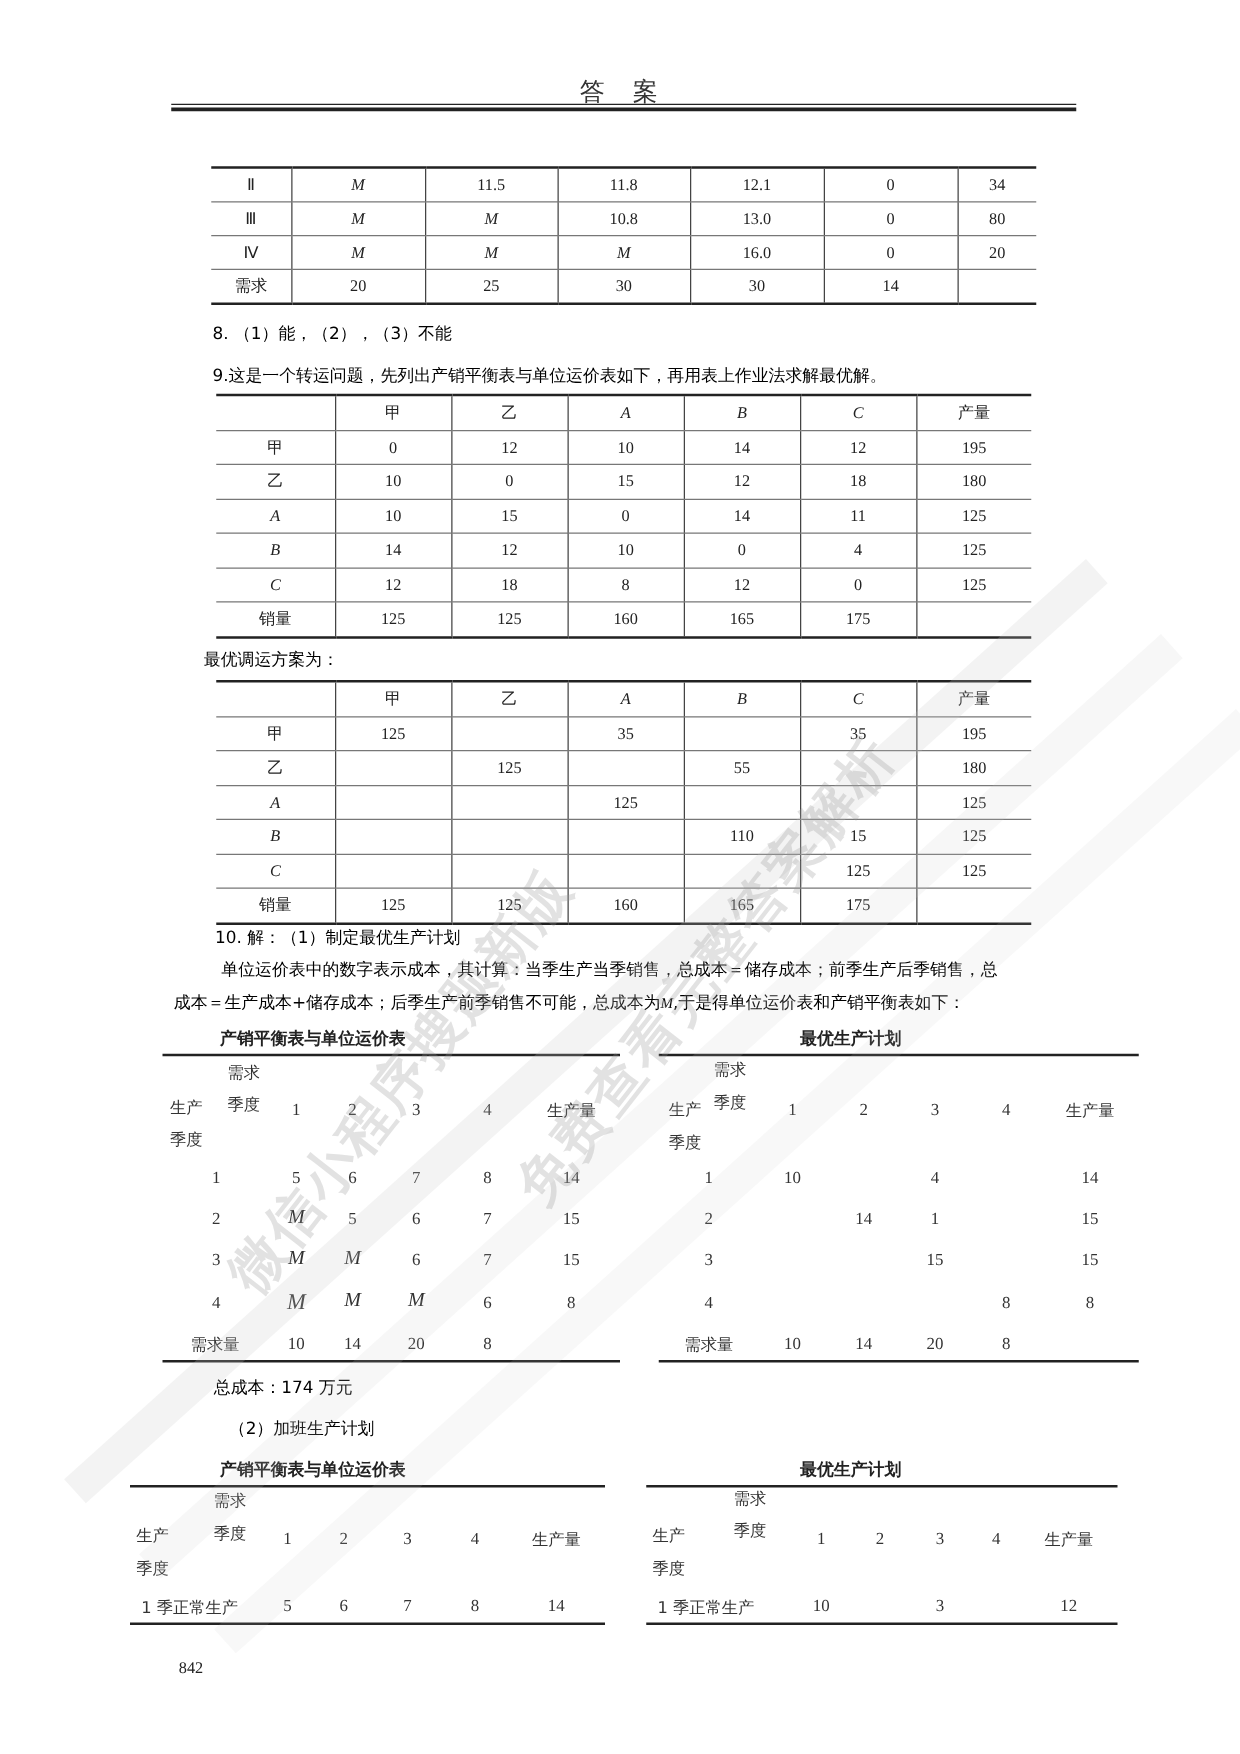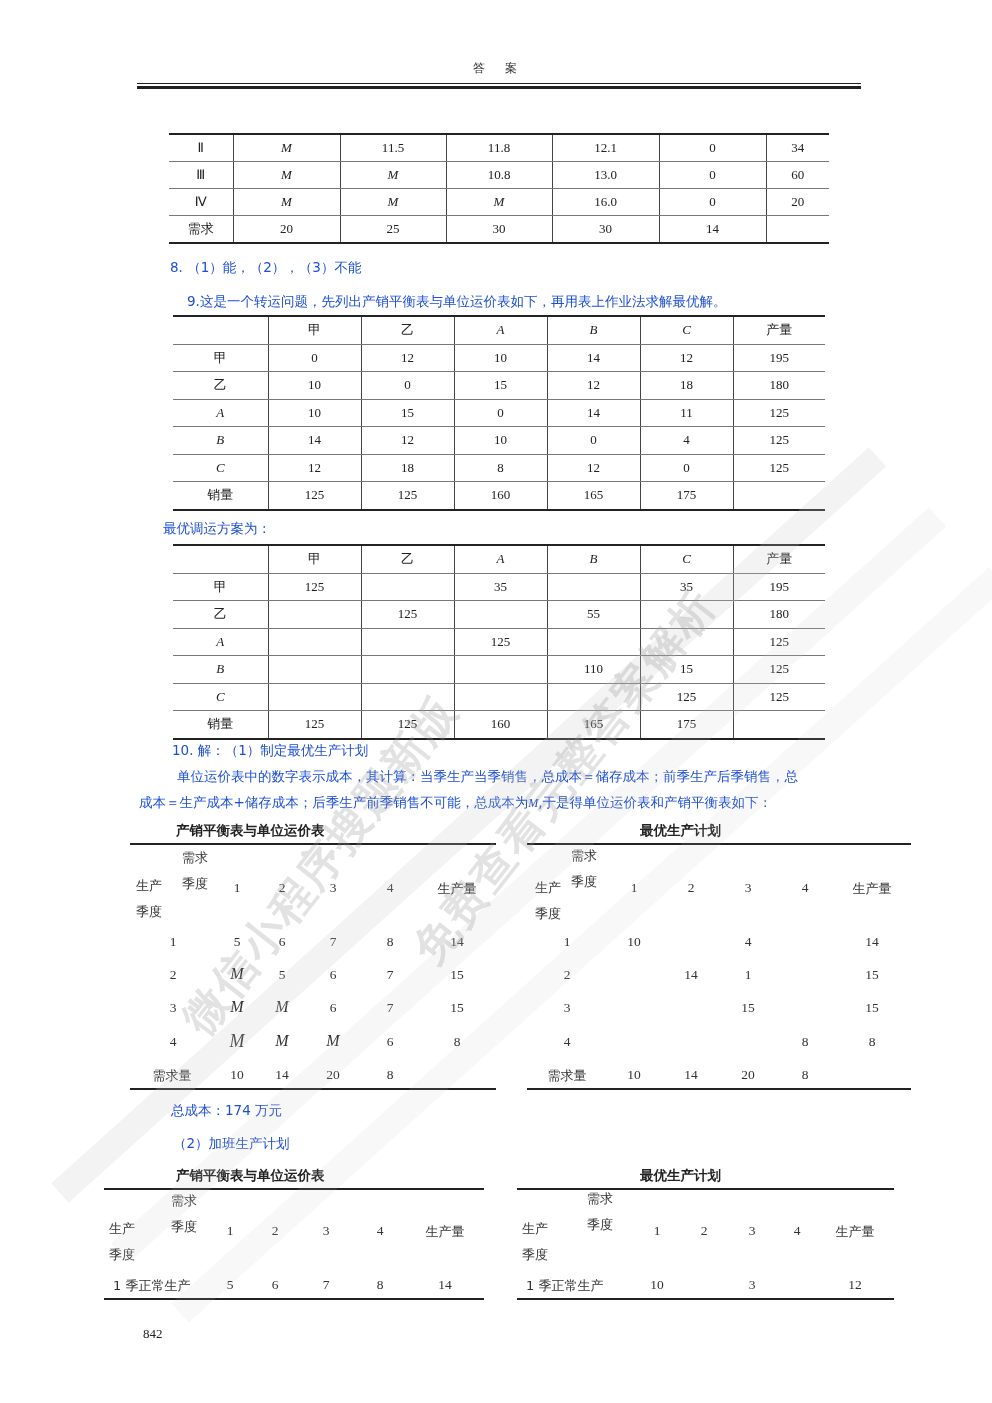--- a/index.html
+++ b/index.html
@@ -3,21 +3,21 @@
 <meta charset="utf-8">
 <style>
   html, body { margin: 0; padding: 0; background: #ffffff; }
   body {
     width: 992px; height: 1403px; position: relative; overflow: hidden;
     font-family: "DejaVu Serif", "Liberation Serif", serif;
     color: #222;
   }
   .page-header {
     position: absolute; left: 137px; top: 60px; width: 724px; text-align: center;
-    font-size: 12px; letter-spacing: 8px; color: #333;
+    font-size: 20px; letter-spacing: 8px; color: #333;
   }
   .header-rule-thin { position: absolute; left: 137px; top: 83px; width: 724px; height: 1px; background: #222; }
   .header-rule-thick { position: absolute; left: 137px; top: 86px; width: 724px; height: 3px; background: #222; }
 
   table { border-collapse: collapse; }
   .grid-table td {
     text-align: center; font-size: 13px; height: 26px; padding: 0;
     border-left: 1px solid #444; border-right: 1px solid #444;
     border-bottom: 1px solid #777;
     font-family: "Liberation Serif", serif;
@@ -29,21 +29,21 @@
   .it { font-style: italic; }
   .cjk { font-family: "DejaVu Sans", sans-serif; font-size: 13px; }
 
   #t1 { position: absolute; left: 169px; top: 133px; width: 660px; }
   #t2 { position: absolute; left: 173px; top: 315px; width: 652px; }
   #t3 { position: absolute; left: 173px; top: 544px; width: 652px; }
   #t1 td { height: 26px; }
   #t2 td, #t3 td { height: 26.5px; }
 
   .para {
-    position: absolute; font-size: 13.5px; line-height: 20px; color: #1d4ed8;
+    position: absolute; font-size: 13.5px; line-height: 20px; color: #000000;
     font-family: "DejaVu Sans", sans-serif;
   }
 
   .plain-title {
     position: absolute; font-size: 13.5px; font-family: "DejaVu Sans", sans-serif; font-weight: bold; color: #222;
   }
   .plain-table { position: absolute; }
   .plain-table .rule-top { position: absolute; left: 0; top: 0; height: 2px; background: #222; }
   .plain-table .rule-bot { position: absolute; left: 0; height: 2px; background: #222; }
   .plain-table .cell {
@@ -96,21 +96,21 @@
     <td>0</td>
     <td>34</td>
   </tr>
   <tr>
     <td>Ⅲ</td>
     <td class="it">M</td>
     <td class="it">M</td>
     <td>10.8</td>
     <td>13.0</td>
     <td>0</td>
-    <td>60</td>
+    <td>80</td>
   </tr>
   <tr>
     <td>Ⅳ</td>
     <td class="it">M</td>
     <td class="it">M</td>
     <td class="it">M</td>
     <td>16.0</td>
     <td>0</td>
     <td>20</td>
   </tr>
@@ -121,21 +121,21 @@
     <td>30</td>
     <td>30</td>
     <td>14</td>
     <td></td>
   </tr>
 </tbody>
   </table>
 
 <div class="para" style="left:170px; top:257px;">8. （1）能，（2），（3）不能</div>
 
-<div class="para" style="left:187px; top:291px;">9.这是一个转运问题，先列出产销平衡表与单位运价表如下，再用表上作业法求解最优解。</div>
+<div class="para" style="left:170px; top:291px;">9.这是一个转运问题，先列出产销平衡表与单位运价表如下，再用表上作业法求解最优解。</div>
 
 <table id="t2" class="grid-table">
   <colgroup>
       <col style="width:95px">
       <col style="width:93px">
       <col style="width:93px">
       <col style="width:93px">
       <col style="width:93px">
       <col style="width:93px">
       <col style="width:92px">
@@ -382,21 +382,21 @@
 
   <div class="cell cjk" style="left:40px; top:224px;">需求量</div>
   <div class="cell" style="left:107px; top:224px;">10</div>
   <div class="cell" style="left:164px; top:224px;">14</div>
   <div class="cell" style="left:221px; top:224px;">20</div>
   <div class="cell" style="left:278px; top:224px;">8</div>
   <div class="rule-bot" style="top:245px; width:384px;"></div>
 </div>
 
 <div class="para" style="left:171px; top:1100px;">总成本：174 万元</div>
-<div class="para" style="left:173px; top:1133px;">（2）加班生产计划</div>
+<div class="para" style="left:183px; top:1133px;">（2）加班生产计划</div>
 
 <div class="plain-title" style="left:176px; top:1167px;">产销平衡表与单位运价表</div>
 <div class="plain-table" style="left:104px; top:1188px; width:380px; height:114px;">
   <div class="rule-top" style="width:380px;"></div>
   <div class="cell cjk left" style="left:67px; top:4px;">需求</div>
   <div class="cell cjk left" style="left:67px; top:30px;">季度</div>
   <div class="cell cjk left" style="left:5px; top:32px;">生产</div>
   <div class="cell cjk left" style="left:5px; top:58px;">季度</div>
   <div class="cell" style="left:126px; top:35px;">1</div>
   <div class="cell" style="left:171px; top:35px;">2</div>

